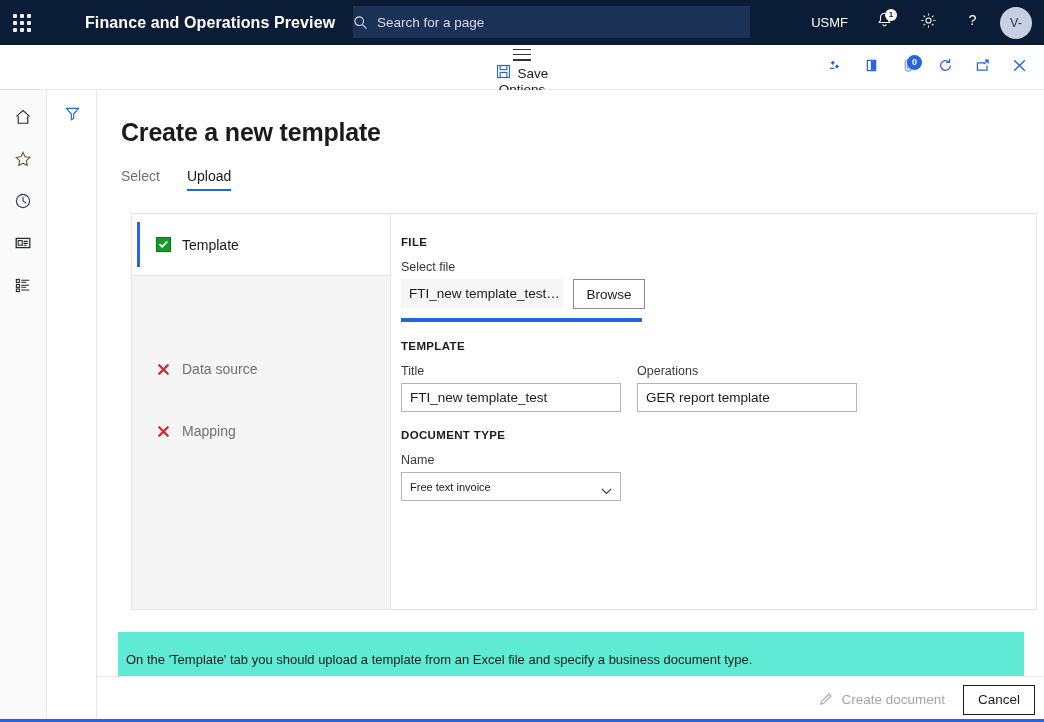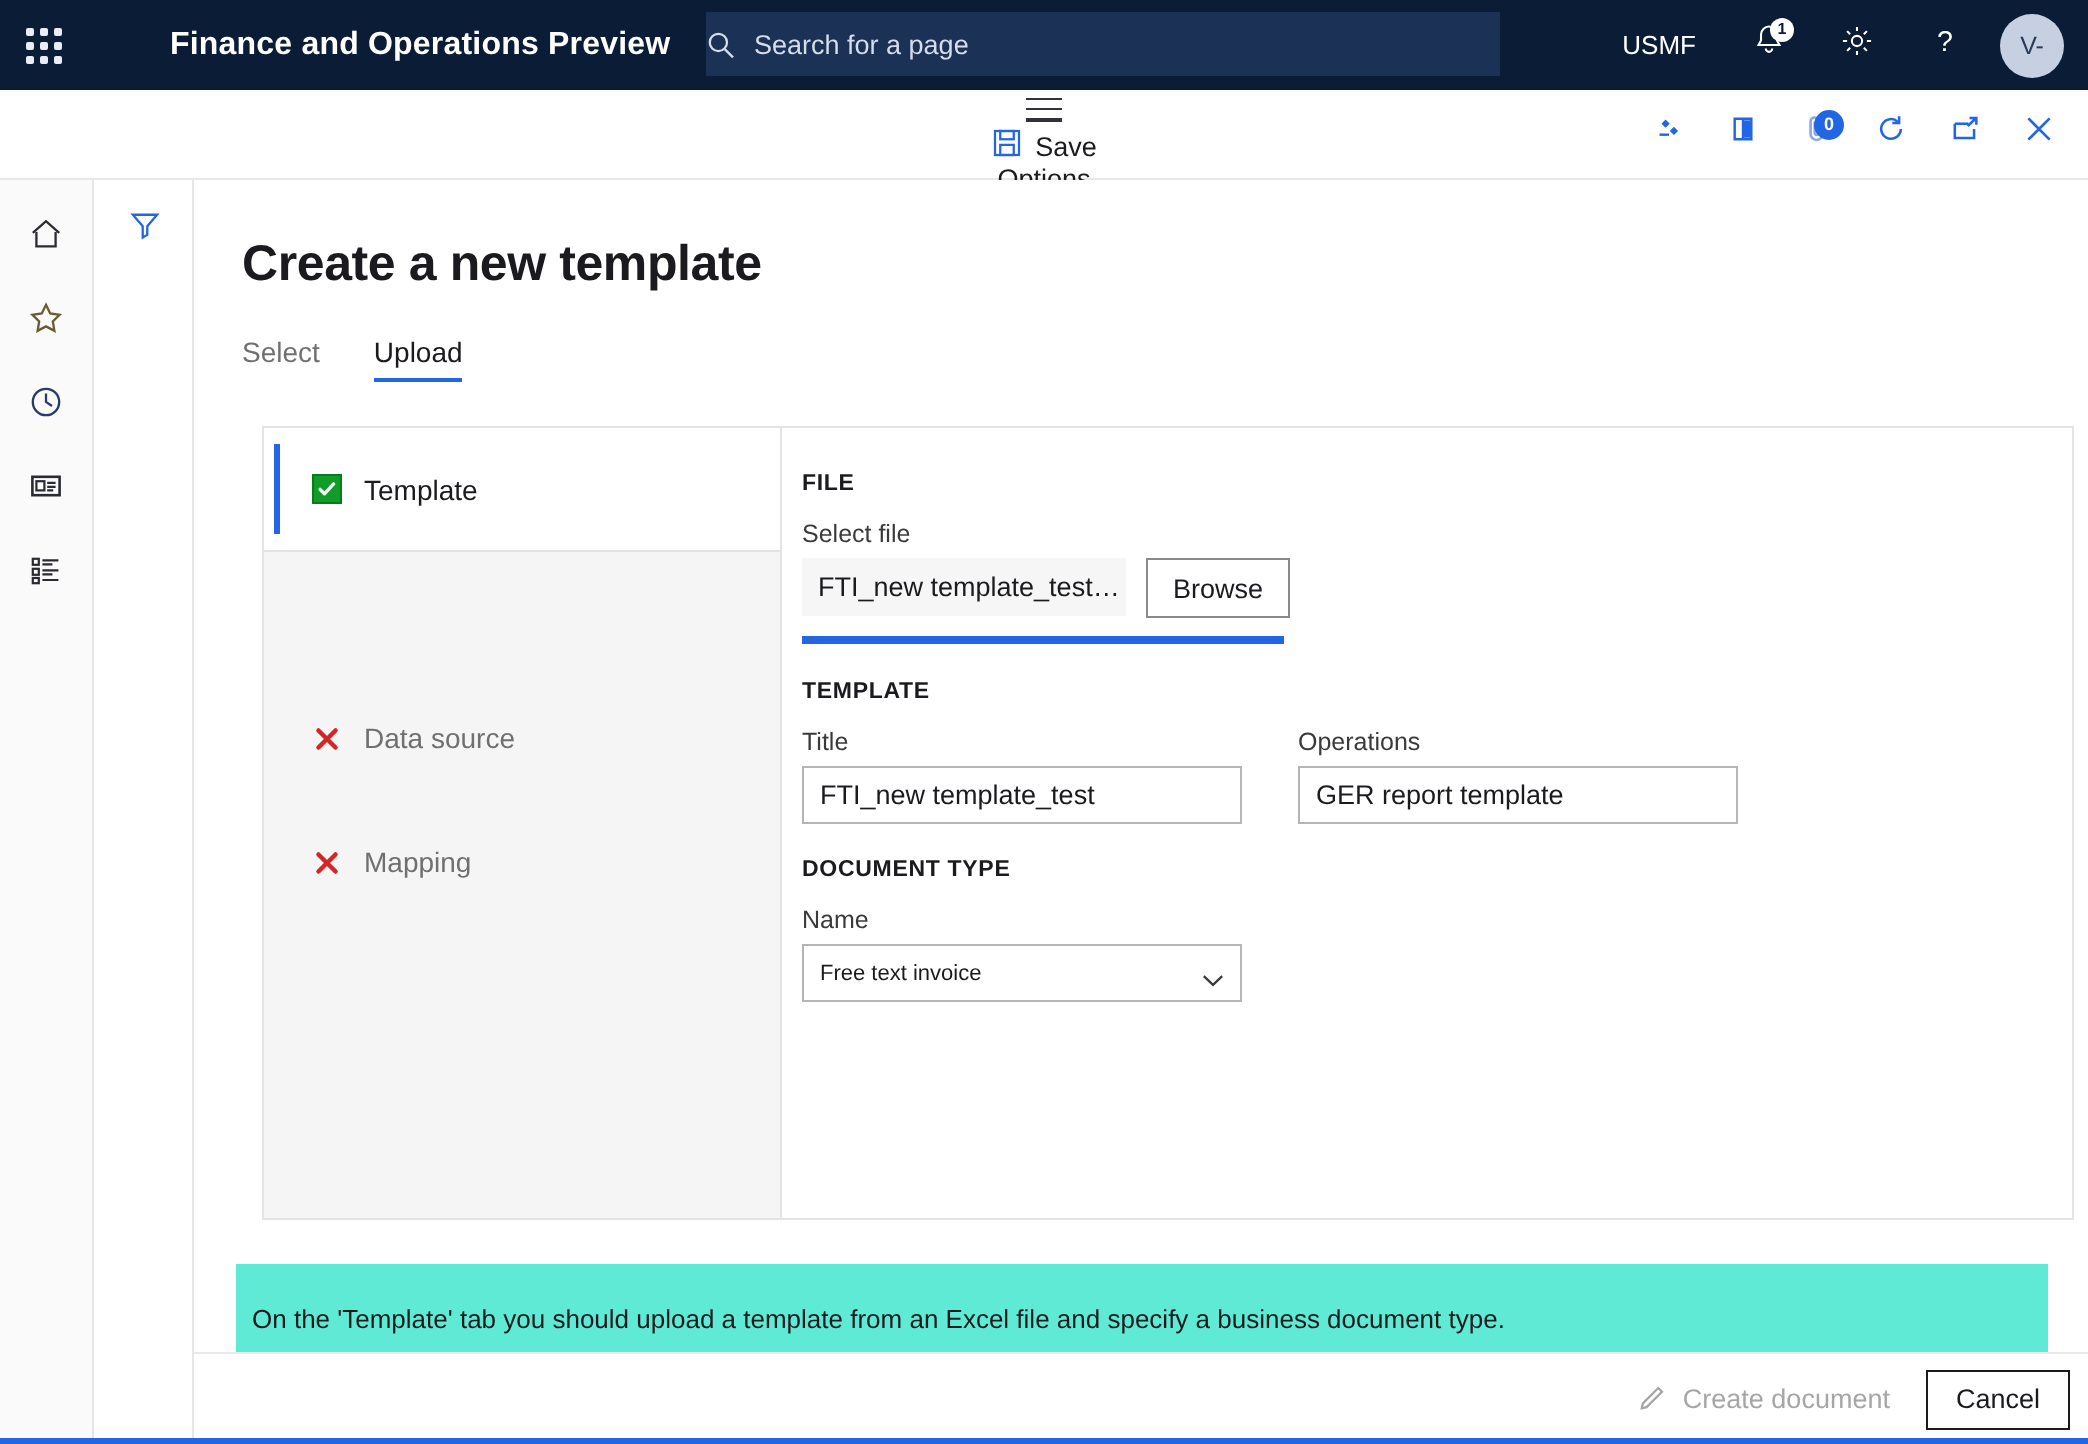--- a/index.html
+++ b/index.html
@@ -170,21 +170,21 @@
     padding: 0 8px; overflow: hidden; white-space: nowrap;
   }
   .browse-btn {
     height: 30px; min-width: 72px; border: 1px solid #8a8a8a; background: #ffffff;
     font-size: 13.5px; color: #1b1b1f; cursor: pointer;
     font-family: "Liberation Sans", sans-serif;
   }
   .progress-track { width: 241px; height: 4px; background: #f2f2f2; margin-top: 9px; }
   .progress-fill { height: 4px; background: #2266e3; }
 
-  .grid2 { display: flex; gap: 28px; }
+  .grid2 { display: flex; gap: 16px; }
   .select-wrap { position: relative; width: 220px; }
   .select-box {
     width: 220px; height: 29px; border: 1px solid #b5b5b5; background: #ffffff;
     font-size: 11px; color: #1b1b1f; display: flex; align-items: center;
     padding: 0 8px; cursor: pointer;
   }
   .chev { position: absolute; right: 9px; top: 10px; pointer-events: none; }
 
   
   .infobar {

